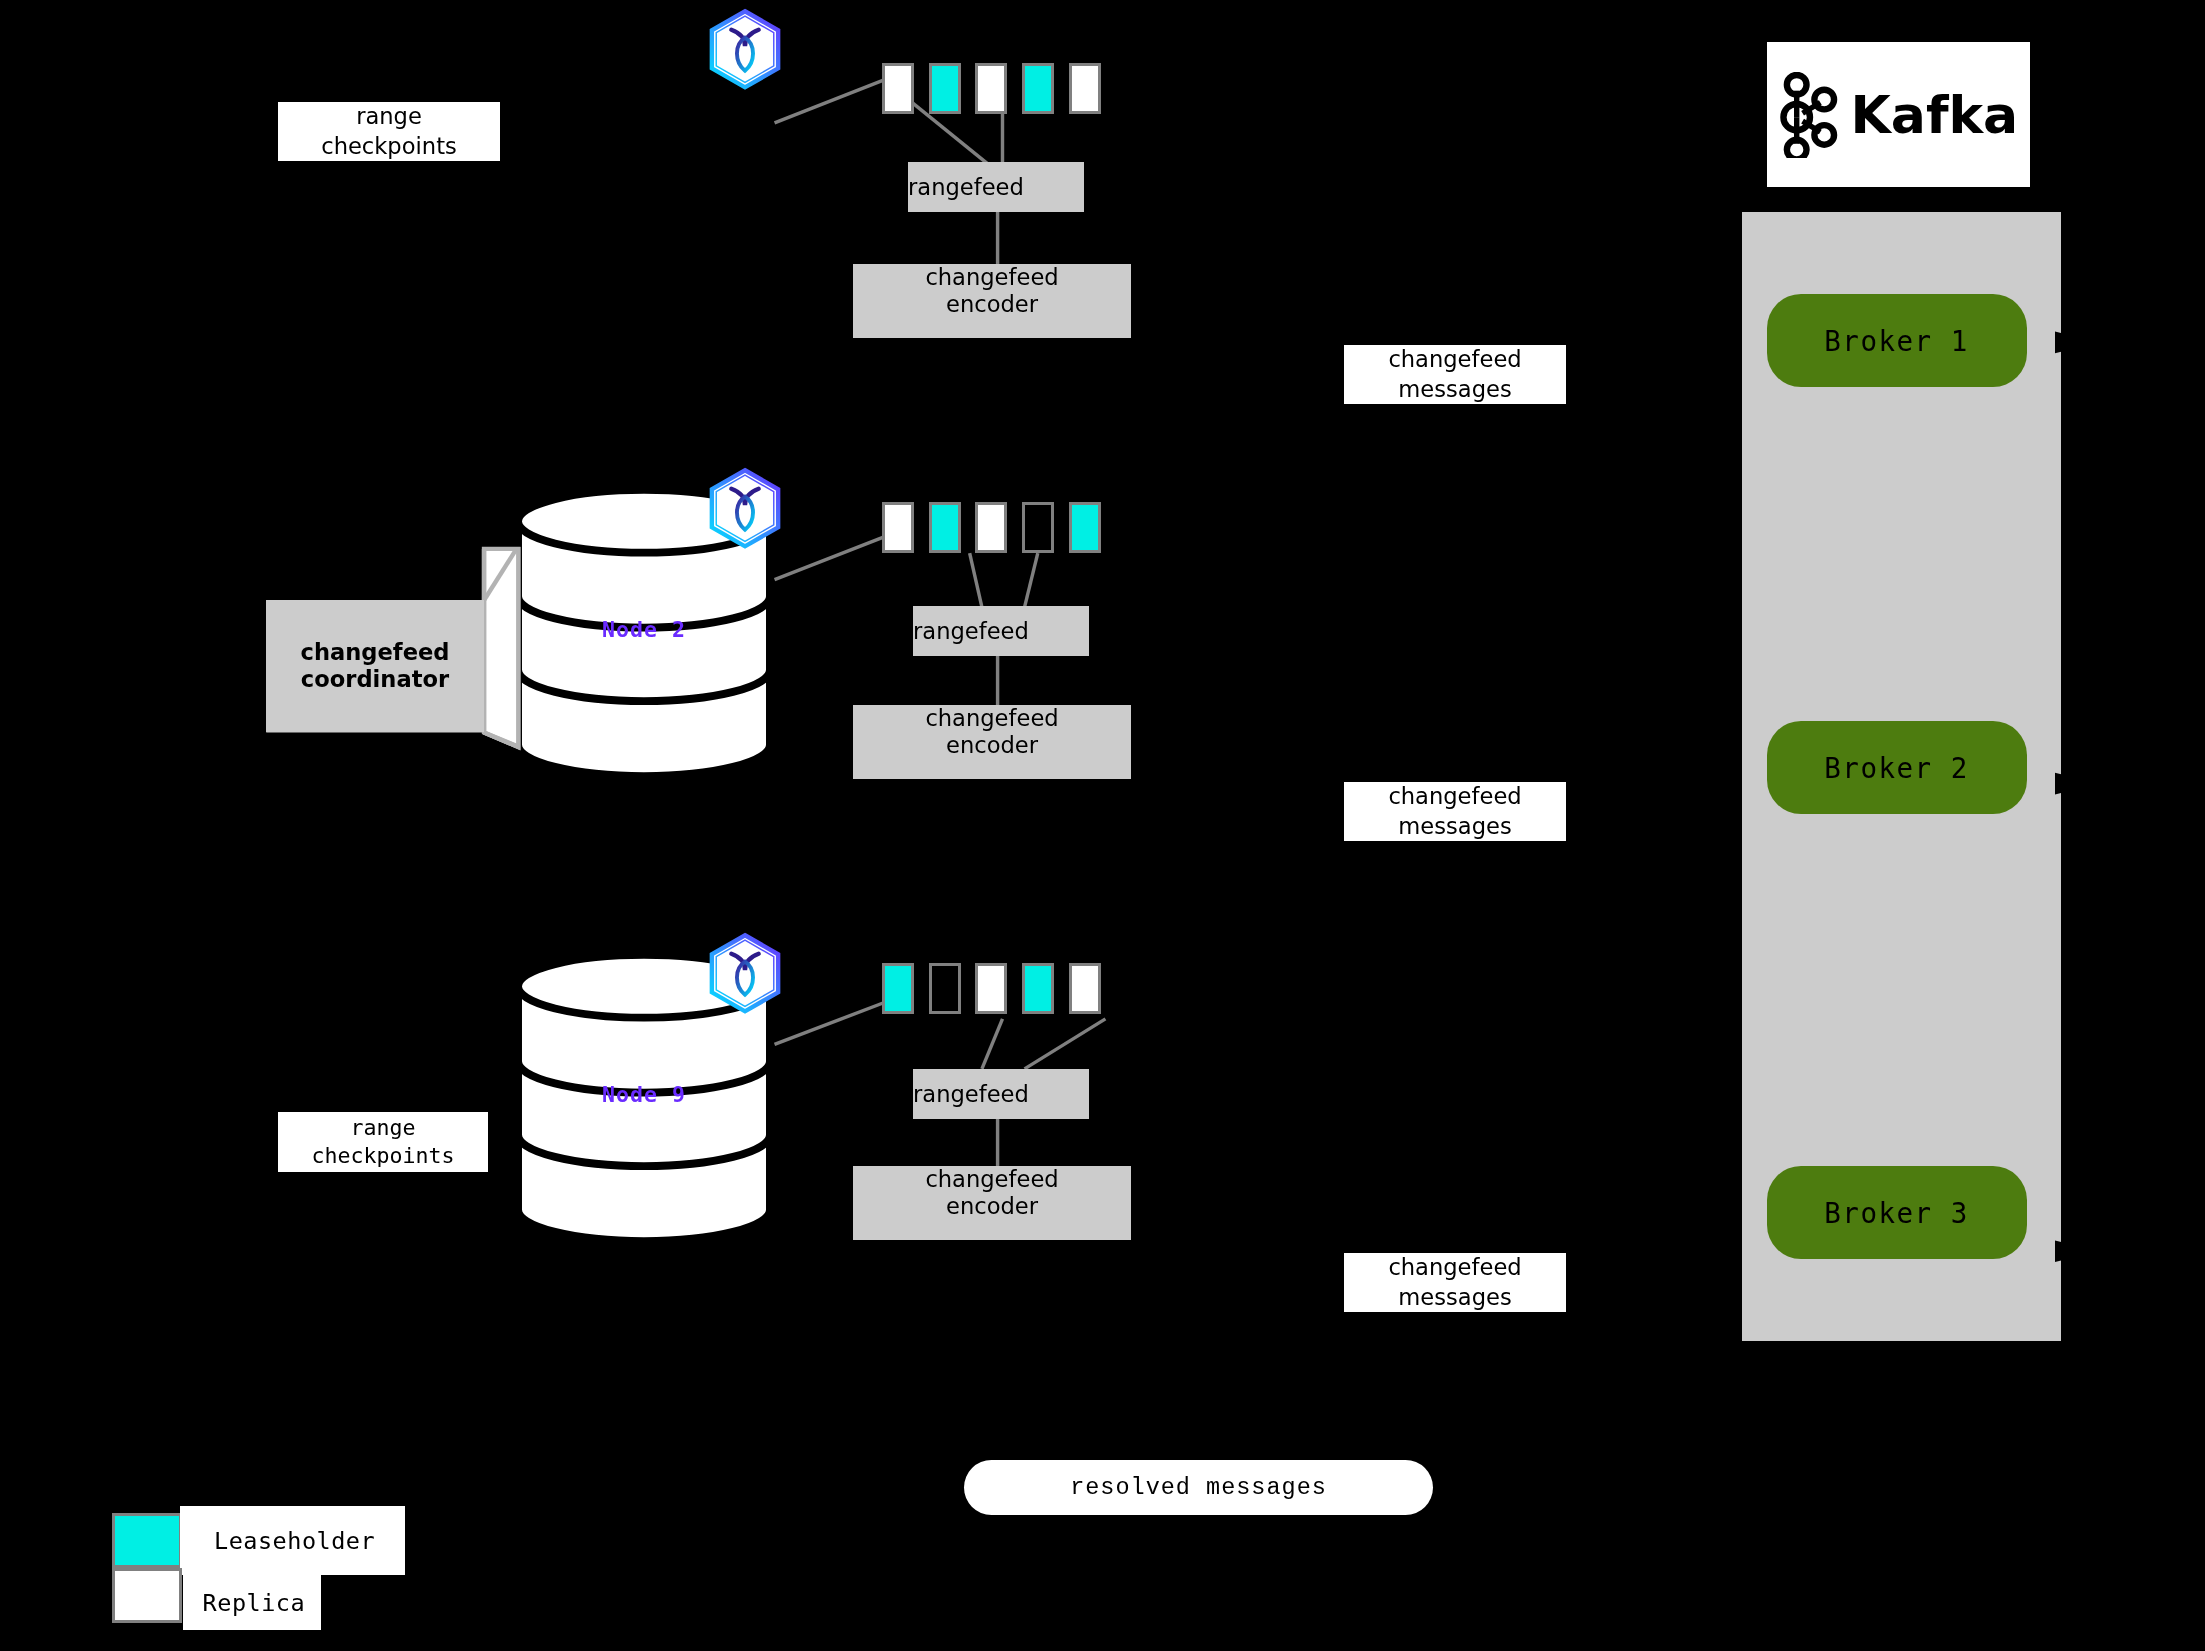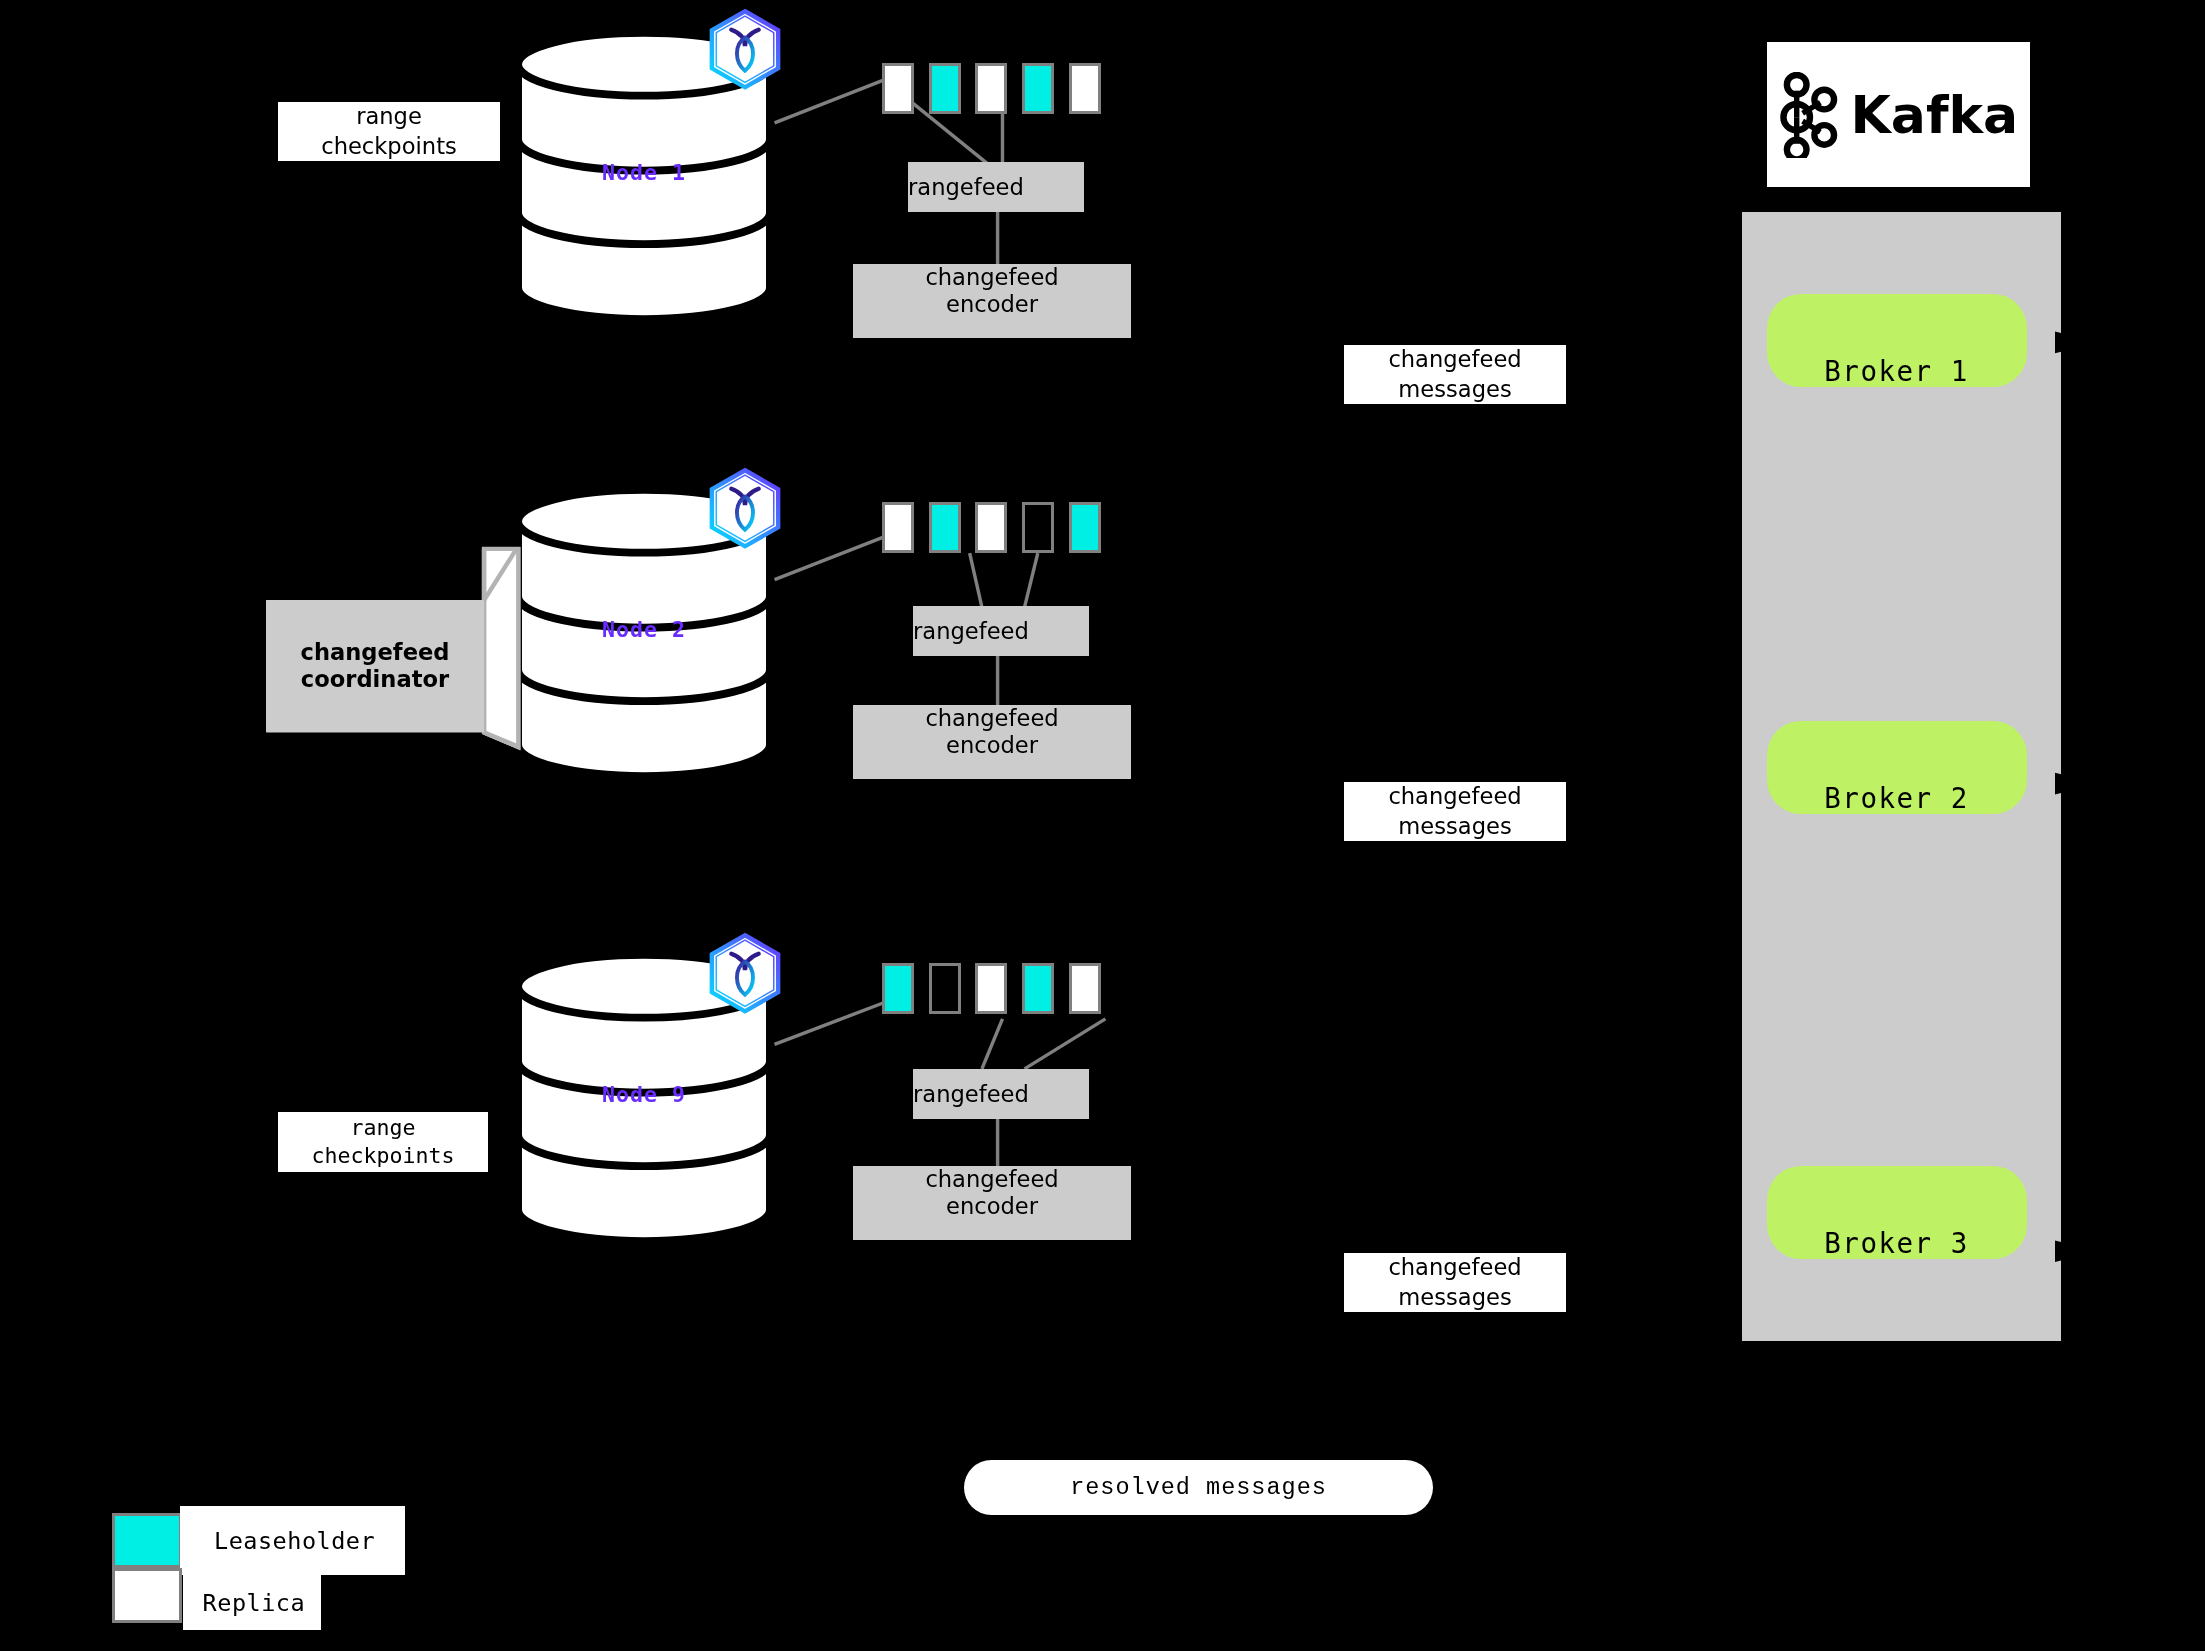--- a/index.html
+++ b/index.html
@@ -43,22 +43,22 @@
   .coord-wrap{position:absolute;}
   .coord-body{position:absolute;background:#cccccc;color:#000;font-weight:bold;
               display:flex;align-items:center;justify-content:center;text-align:center;
               line-height:1.2;font-family:"DejaVu Sans", sans-serif;}
 
   
   .kafka-logo-box{position:absolute;background:#ffffff;
                   display:flex;align-items:center;justify-content:center;}
   .kafka-word{font-family:"DejaVu Sans", sans-serif;font-weight:bold;color:#000;}
   .broker-panel{position:absolute;background:#cccccc;}
-  .broker{position:absolute;background:#bef264;border-radius:34px;
-          display:flex;align-items:flex-end;justify-content:center;
+  .broker{position:absolute;background:#4d7c0f;border-radius:34px;
+          display:flex;align-items:center;justify-content:center;
           font-family:"DejaVu Sans Mono", monospace;color:#000;letter-spacing:1.5px;}
 
   
   .pill{position:absolute;background:#ffffff;border-radius:490px;
         display:flex;align-items:center;justify-content:center;
         font-family:Liberation Mono, monospace;color:#000000;letter-spacing:1px;}
 
   
   .legend-sw{position:absolute;border:3.4px solid #808080;box-sizing:border-box;}
   .legend-lbl{position:absolute;background:#ffffff;color:#000;
@@ -86,29 +86,20 @@
       <line x1="2117" y1="1128" x2="2090" y2="1238"></line>
       <line x1="2035" y1="1332" x2="2035" y2="1438"></line>
 
       <line x1="1580" y1="2130" x2="1808" y2="2043"></line>
       <line x1="2045" y1="2078" x2="2003" y2="2180"></line>
       <line x1="2255" y1="2078" x2="2090" y2="2180"></line>
       <line x1="2035" y1="2272" x2="2035" y2="2378"></line>
     </g>
   </svg>
 
-  <div class="cyl abs" style="left:514px;top:29px;width:260px;height:294px;">
-    <svg width="260" height="294" viewBox="0 0 530 600" xmlns="http://www.w3.org/2000/svg">
-      <path d="M8 72 V528 A257 64 0 0 0 522 528 V72 Z" fill="#fff" stroke="#000" stroke-width="16"></path>
-      <ellipse cx="265" cy="72" rx="257" ry="64" fill="#fff" stroke="#000" stroke-width="16"></ellipse>
-      <path d="M8 225 A257 64 0 0 0 522 225" fill="none" stroke="#000" stroke-width="16"></path>
-      <path d="M8 375 A257 64 0 0 0 522 375" fill="none" stroke="#000" stroke-width="16"></path>
-    </svg>
-    <div class="cyl-label" style="top:131px;font-size:21.6px;">Node 1</div>
-  </div>
   <div class="crdb abs" style="left:706px;top:7.4px;width:78px;height:86px;">
     <svg width="78" height="86" viewBox="0 0 160 175" xmlns="http://www.w3.org/2000/svg">
       <defs>
         <linearGradient id="hexg1" x1="0" y1="1" x2="1" y2="0">
           <stop offset="0" stop-color="#00e1ff"></stop>
             <stop offset="1" stop-color="#6933ff"></stop>
         </linearGradient>
         <linearGradient id="bugg1" x1="0" y1="0" x2="1" y2="1">
           <stop offset="0" stop-color="#3b1e9e"></stop>
             <stop offset="1" stop-color="#00d9ff"></stop>

